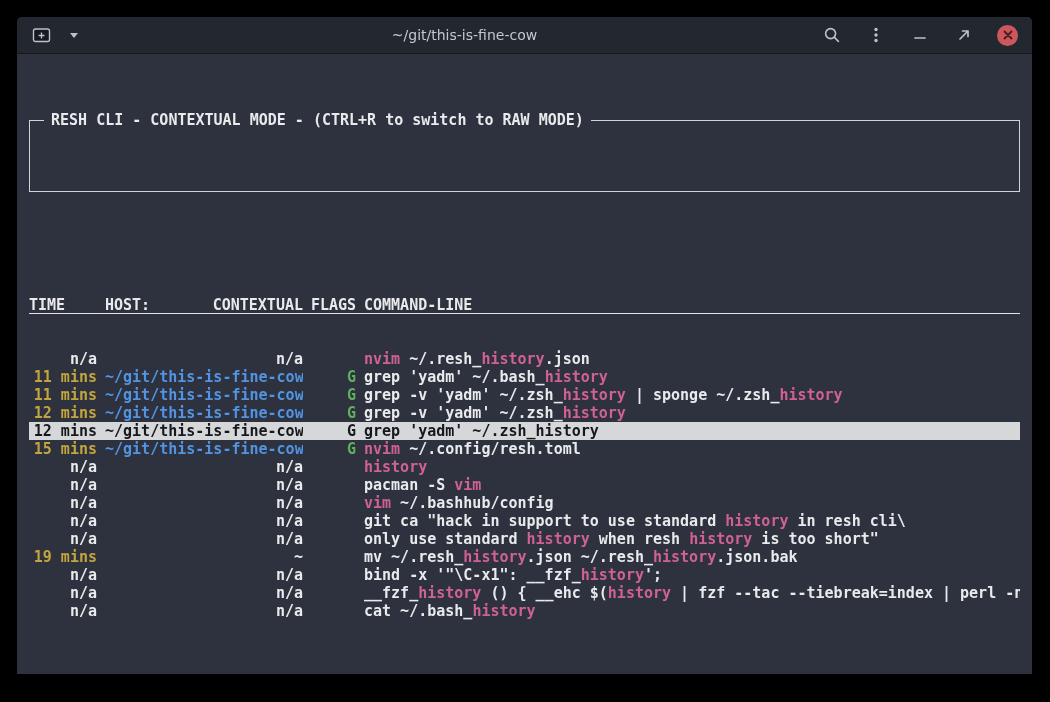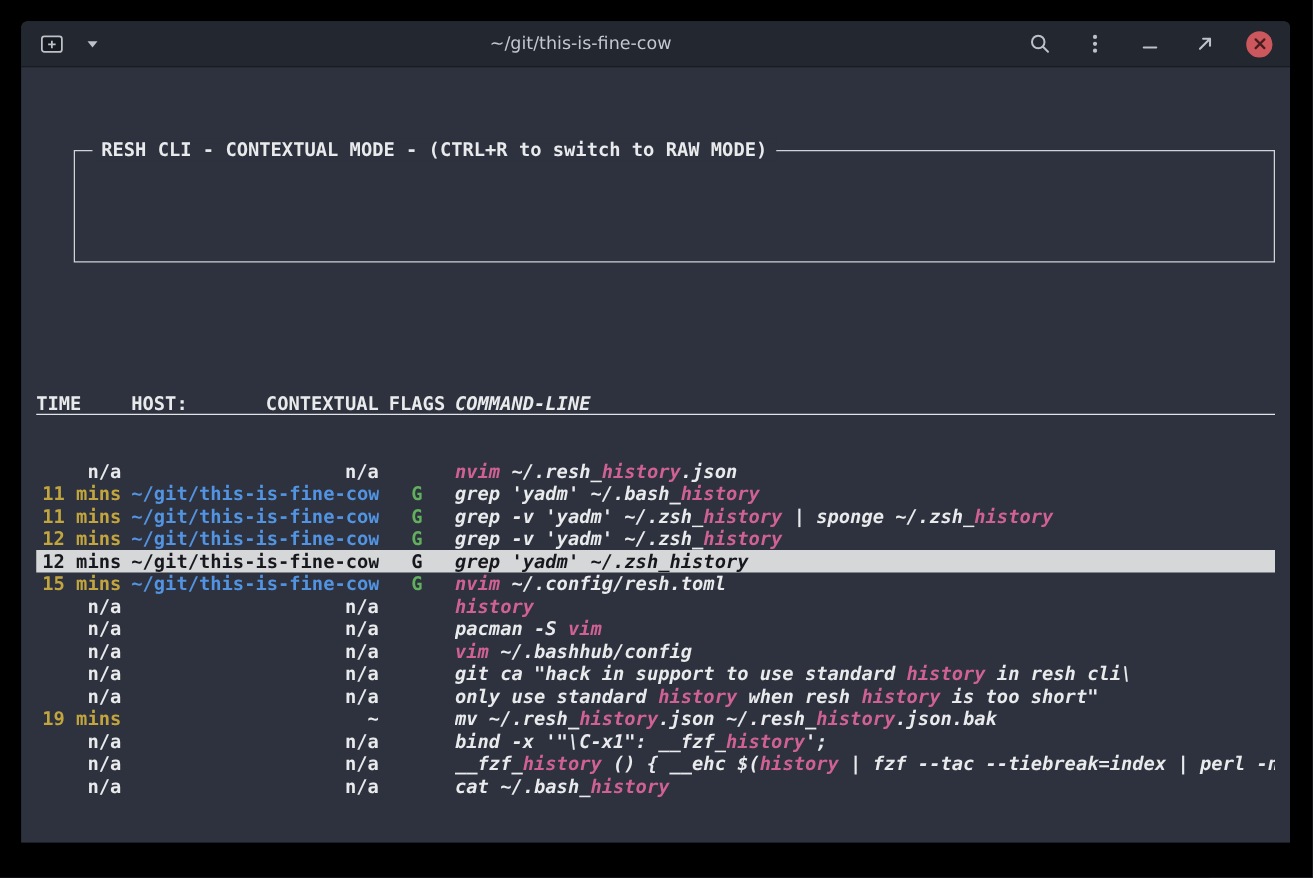--- a/index.html
+++ b/index.html
@@ -22,33 +22,33 @@
   .tb-right{display:flex;align-items:center;gap:22px;width:240px;justify-content:flex-end;}
   .tb-btn{display:inline-flex;align-items:center;justify-content:center;width:22px;height:22px;cursor:pointer;}
   .caret{width:0;height:0;border-left:4px solid transparent;border-right:4px solid transparent;
     border-top:5px solid var(--icon);display:inline-block;}
   .close-btn{width:21px;height:21px;border-radius:50%;background:var(--close-red);
     display:inline-flex;align-items:center;justify-content:center;}
   
   .terminal{height:620px;padding:4px 12px 0;background:var(--terminal-bg);
     font-family:"DejaVu Sans Mono","Liberation Mono",monospace;font-size:15px;
     font-weight:700;color:var(--text);line-height:18px;overflow:hidden;white-space:pre;}
-  .search-box{position:relative;border:1px solid #d0d3d8;margin-top:8px;padding:10px 8px 24px;margin-left:30px;}
+  .search-box{position:relative;border:1px solid #d0d3d8;margin-top:8px;padding:10px 8px 6px;}
   .legend{position:absolute;top:-10px;left:14px;background:var(--terminal-bg);padding:0 7px;}
   .cursor{display:inline-block;width:8px;height:15px;background:var(--text);
     vertical-align:-2px;margin-left:1px;}
   .table{margin-top:14px;}
   .row{display:grid;grid-template-columns:68px 198px 45px 1fr;column-gap:8px;
     height:18px;overflow:hidden;align-items:baseline;}
   .row.header{border-bottom:1px solid #e2e4e7;}
   .c-time{text-align:right;overflow:hidden;}
   .c-host{text-align:right;overflow:hidden;}
   .c-host.split{display:flex;justify-content:space-between;align-items:center;}
-  .c-flags{text-align:center;overflow:visible;}
-  .c-cmd{overflow:hidden;white-space:pre;font-style:italic;}
+  .c-flags{text-align:right;overflow:visible;}
+  .c-cmd{overflow:hidden;white-space:pre;}
   .ago{color:var(--time-yellow);}
   .path{color:var(--host-path);}
   .flag{color:var(--flag-green);}
   .hl{color:var(--match);text-align:center;}
   .row.selected{background:var(--selection-bg);color:var(--selection-text);}
   .row.selected .ago,.row.selected .path,.row.selected .flag,.row.selected .hl{color:var(--selection-text);}
   svg{display:block;}
 </style>
 </head>
 <body>

